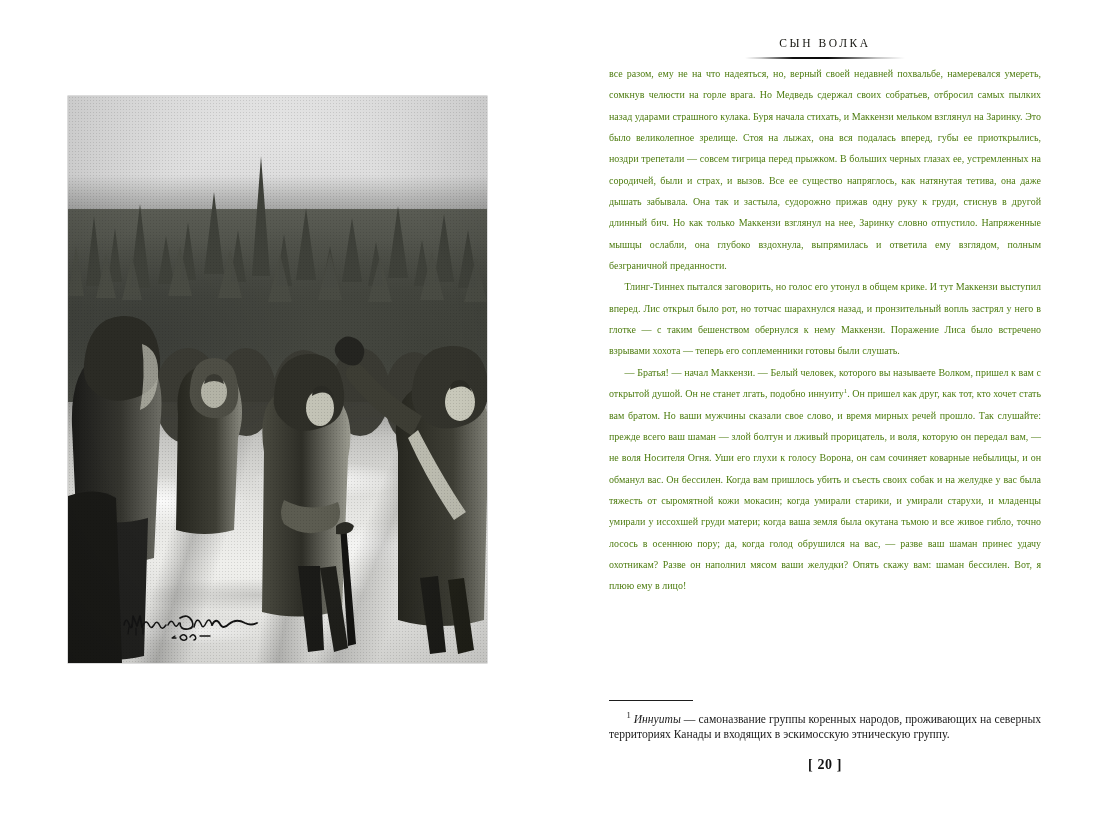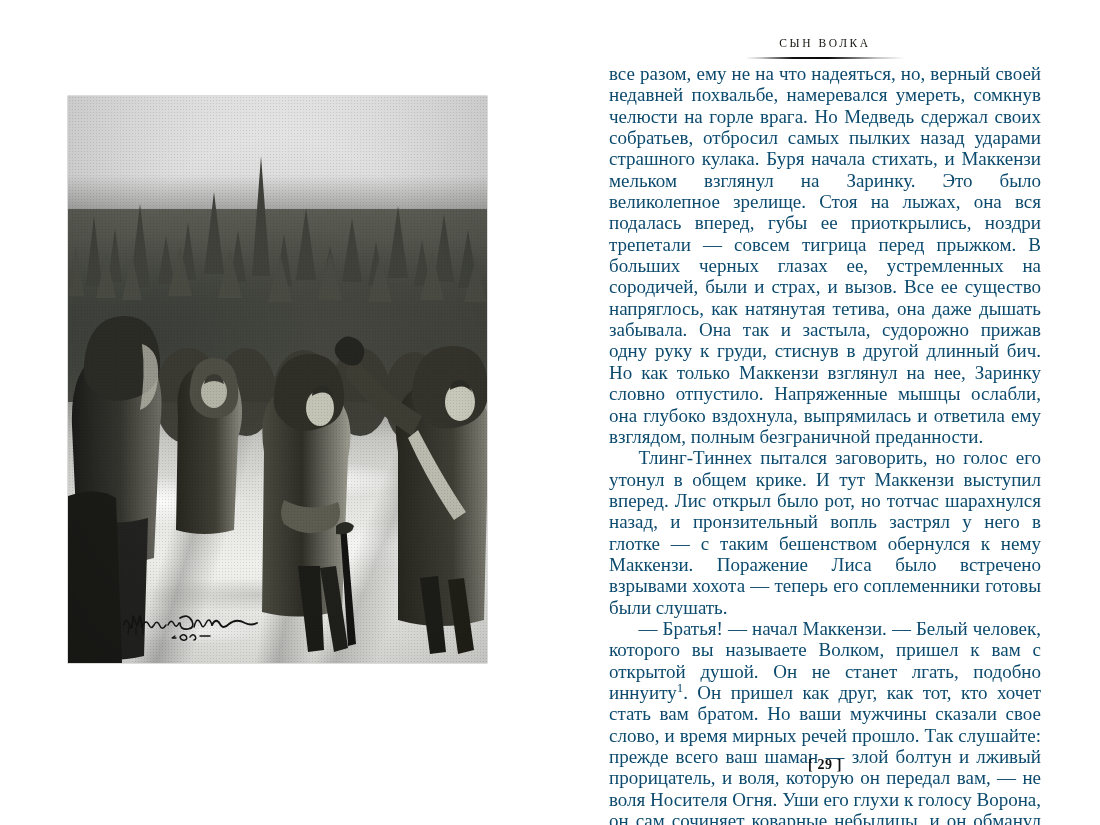--- a/index.html
+++ b/index.html
@@ -167,26 +167,26 @@
   }
 
   .body-text {
     position: absolute;
     top: 63px;
     left: 0;
     width: 432px;
   }
   .body-text p {
     margin: 0;
-    font-size: 19px;
+    font-size: 10px;
     line-height: 21.35px;
     text-align: justify;
     text-indent: 1.55em;
     hyphens: manual;
-    color: #0c4a6e;
+    color: #4d7c0f;
     -webkit-font-smoothing: antialiased;
   }
   .body-text p.noindent { text-indent: 0; }
   .fn-ref {
     font-size: .68em;
     vertical-align: super;
     line-height: 0;
   }
 
   .footnote {
@@ -391,19 +391,23 @@
         <div class="rh-rule"></div>
       </div>
 
       <div class="body-text">
         <p class="noindent">все разом, ему не на что надеяться, но, верный своей недавней похвальбе, намеревался умереть, сомкнув челюсти на горле врага. Но Медведь сдержал своих собратьев, отбросил самых пылких назад ударами страшного кулака. Буря начала стихать, и Маккензи мельком взглянул на Заринку. Это было великолепное зрелище. Стоя на лыжах, она вся подалась вперед, губы ее приоткрылись, ноздри трепетали — совсем тигрица перед прыжком. В больших черных глазах ее, устремленных на сородичей, были и страх, и вызов. Все ее существо напряглось, как натянутая тетива, она даже дышать забывала. Она так и застыла, судорожно прижав одну руку к груди, стиснув в другой длинный бич. Но как только Маккензи взглянул на нее, Заринку словно отпустило. Напряженные мышцы ослабли, она глубоко вздохнула, выпрямилась и ответила ему взглядом, полным безграничной преданности.</p>
         <p>Тлинг-Тиннех пытался заговорить, но голос его утонул в общем крике. И тут Маккензи выступил вперед. Лис открыл было рот, но тотчас шарахнулся назад, и пронзительный вопль застрял у него в глотке — с таким бешенством обернулся к нему Маккензи. Поражение Лиса было встречено взрывами хохота — теперь его соплеменники готовы были слушать.</p>
         <p><span>— Братья! — начал Маккензи. — Белый человек, которого вы называете Волком, пришел к вам с открытой душой. Он не станет лгать, подобно иннуиту</span><span class="fn-ref">1</span><span>. Он пришел как друг, как тот, кто хочет стать вам братом. Но ваши мужчины сказали свое слово, и время мирных речей прошло. Так слушайте: прежде всего ваш шаман — злой болтун и лживый прорицатель, и воля, которую он передал вам, — не воля Носителя Огня. Уши его глухи к голосу Ворона, он сам сочиняет коварные небылицы, и он обманул вас. Он бессилен. Когда вам пришлось убить и съесть своих собак и на желудке у вас была тяжесть от сыромятной кожи мокасин; когда умирали старики, и умирали старухи, и младенцы умирали у иссохшей груди матери; когда ваша земля была окутана тьмою и все живое гибло, точно лосось в осеннюю пору; да, когда голод обрушился на вас, — разве ваш шаман принес удачу охотникам? Разве он наполнил мясом ваши желудки? Опять скажу вам: шаман бессилен. Вот, я плюю ему в лицо!</span></p>
 
       </div>
 
-
-      <div class="folio">[ 29 ]</div>
+      <div class="footnote">
+        <div class="fn-rule"></div>
+        <p><span class="fn-num">1</span><em>Иннуиты</em><span> — самоназвание группы коренных народов, проживающих на северных территориях Канады и входящих в эскимосскую этническую группу.</span></p>
+      </div>
+
+      <div class="folio">[ 20 ]</div>
 
     </div>
   </div>
 
 </div>
 
 </body></html>

